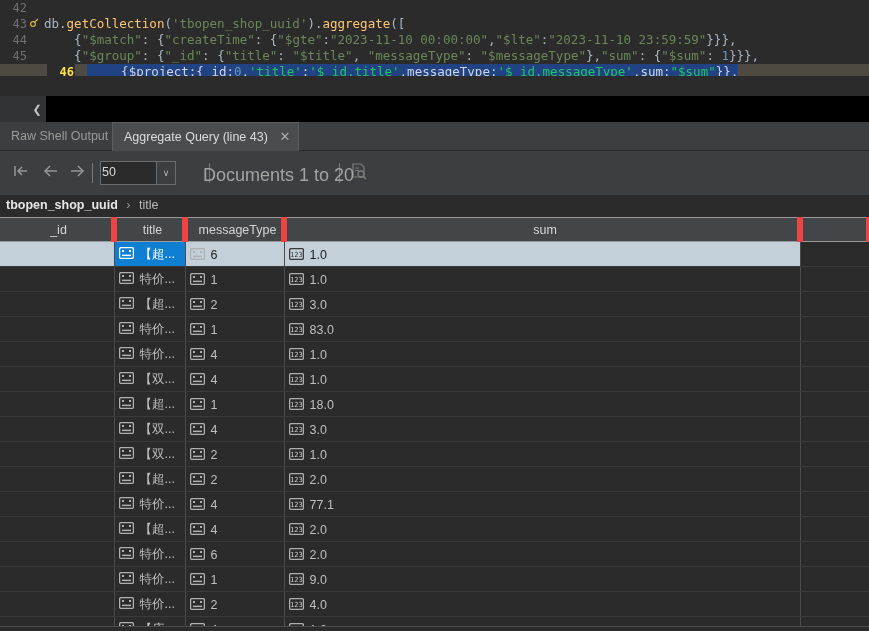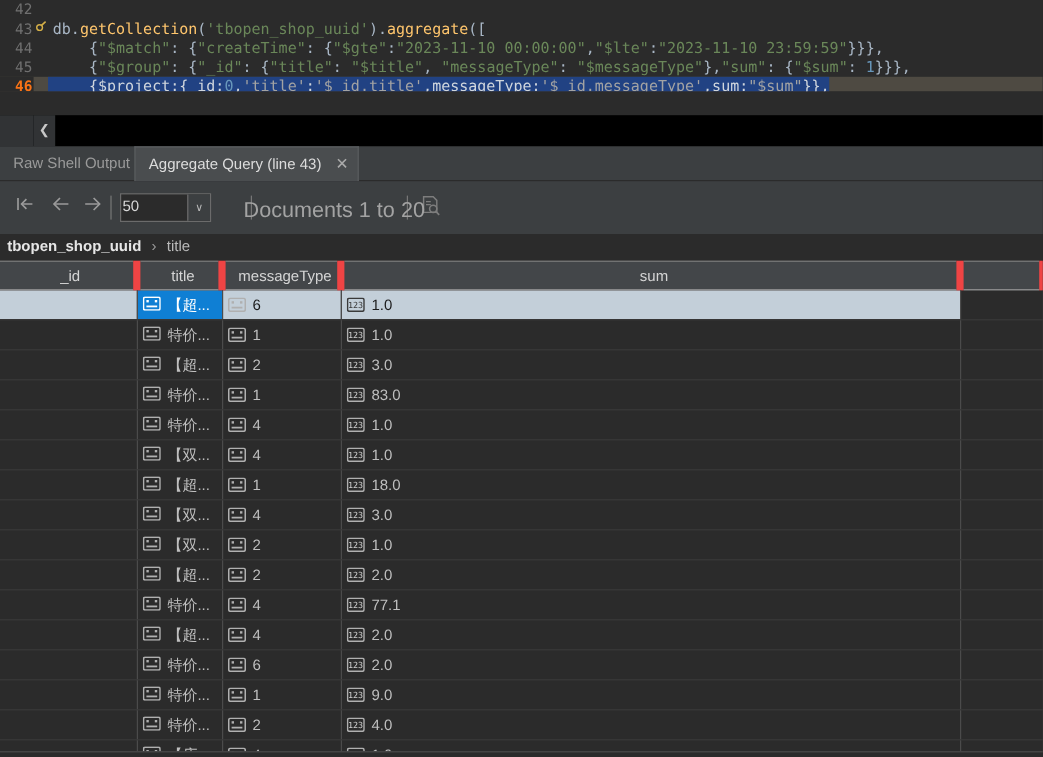--- a/index.html
+++ b/index.html
@@ -18,33 +18,33 @@
   .code-row {
     position: relative; height: 16px; line-height: 16px; white-space: pre;
     font-family: "DejaVu Sans Mono", monospace; font-size: 12.5px;
   }
   .code-row.active { background: #4e4a42; }
   .gutter {
     display: inline-block; width: 28px; text-align: right;
     color: #707070; font-family: "DejaVu Sans Mono", monospace;
     font-size: 12px; vertical-align: top; padding-right: 1px;
   }
-  .code-row.active .gutter { color: #f97316; font-weight: bold; background: #2b2b2b; }
+  .code-row.active .gutter { color: #fde047; font-weight: bold; background: #2b2b2b; margin-left: 47px; }
   .marker {
     display: inline-block; width: 12px; text-align: center;
     color: #d5b048; font-size: 10px; vertical-align: top;
   }
   .code-txt { display: inline-block; vertical-align: top; padding-left: 4px; }
   .sel { background: #214283; }
   .t-plain { color: #a9b7c6; }
   .t-fn    { color: #ffc66d; text-align: right; }
   .t-str   { color: #6a8759; }
   .t-num   { color: #6897bb; }
   .t-punct { color: #cc7832; }
-  .t-selstr{ color: #a3a3a3; }
+  .t-selstr{ color: #22c55e; }
   .t-selnum{ color: #6897bb; }
   .t-seltxt{ color: #d0d6dd; }
 
   
   #splitter-bar {
     position: absolute; left: 0; top: 96px; width: 869px; height: 26px;
     background: #000000;
   }
   #splitter-left {
     position: absolute; left: 0; top: 0; width: 28px; height: 26px;

